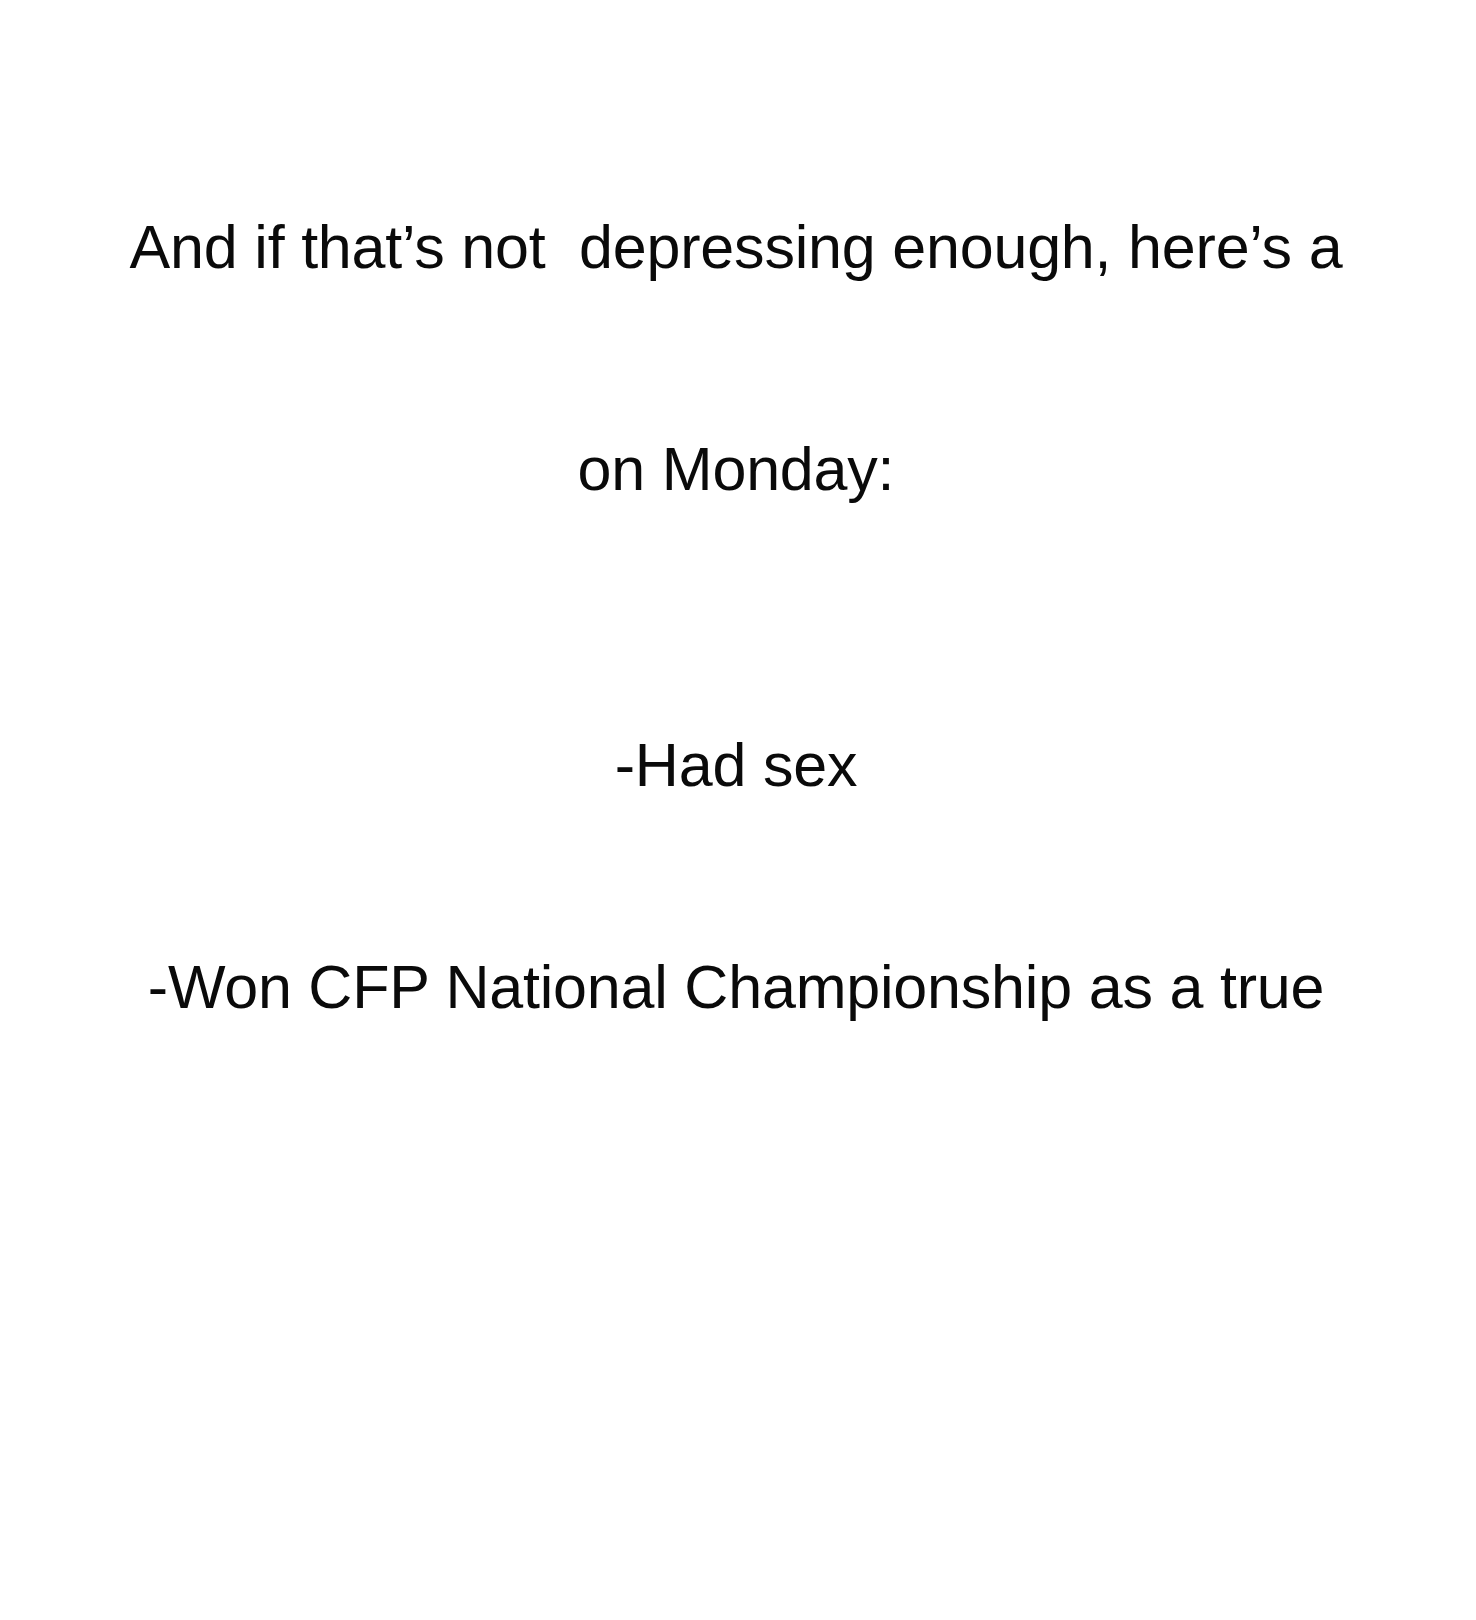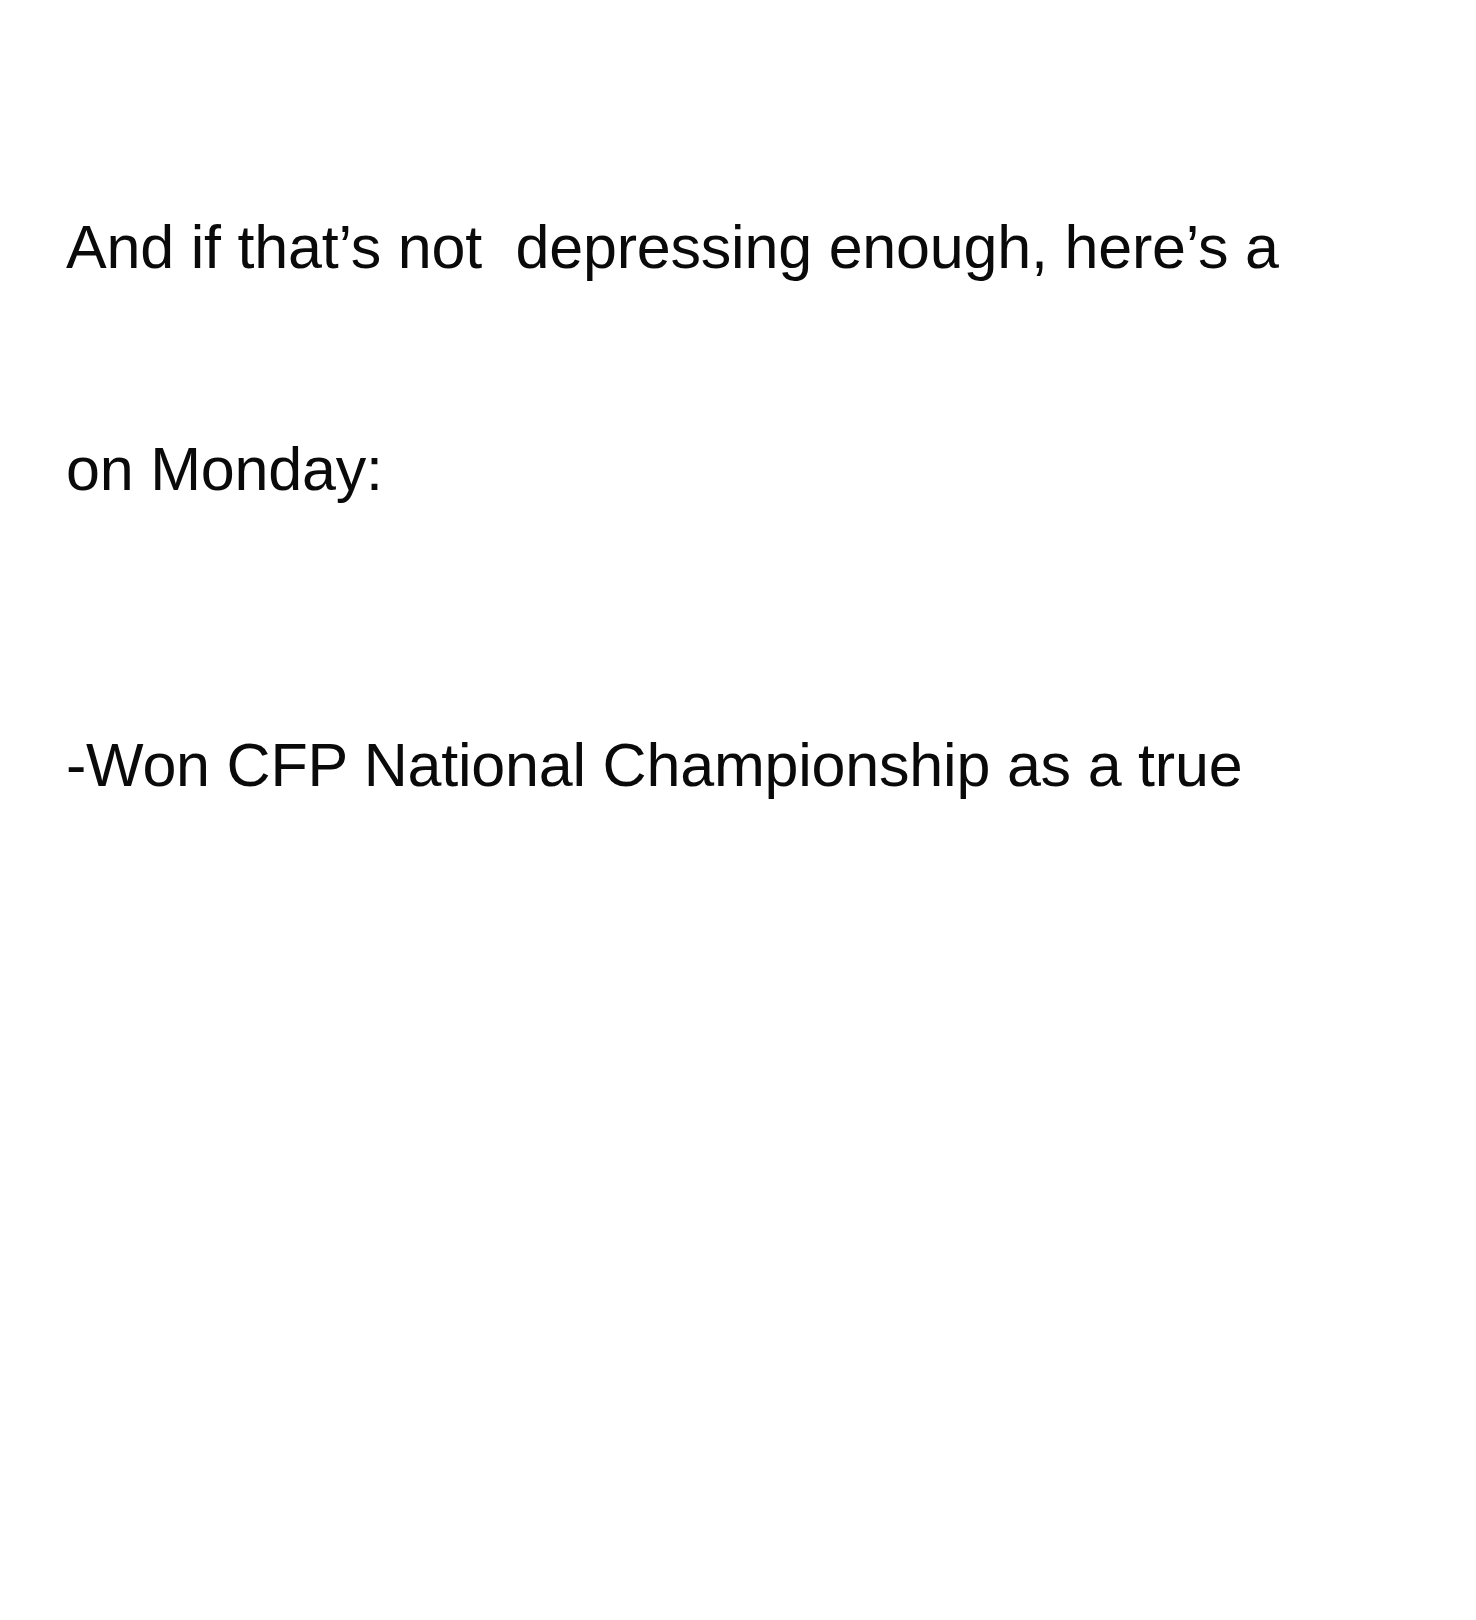--- a/index.html
+++ b/index.html
@@ -31,31 +31,33 @@
     font-size: 61px;
     line-height: 74px;
     font-weight: 400;
     letter-spacing: -0.2px;
     white-space: pre-wrap;
   }
   .line {
     display: block;
     min-height: 74px;
     white-space: pre;
+    text-align: center;
   }
 </style>
 </head>
 <body>
 
 <div class="page">
   <div class="text-block">
 
     <span class="line">And if that’s not  depressing enough, here’s a</span>
     <span class="line">on Monday:</span>
 
+    <span class="line">-Had sex</span>
     <span class="line">-Won CFP National Championship as a true</span>
     
     
 
     
 
     
     
     
     

